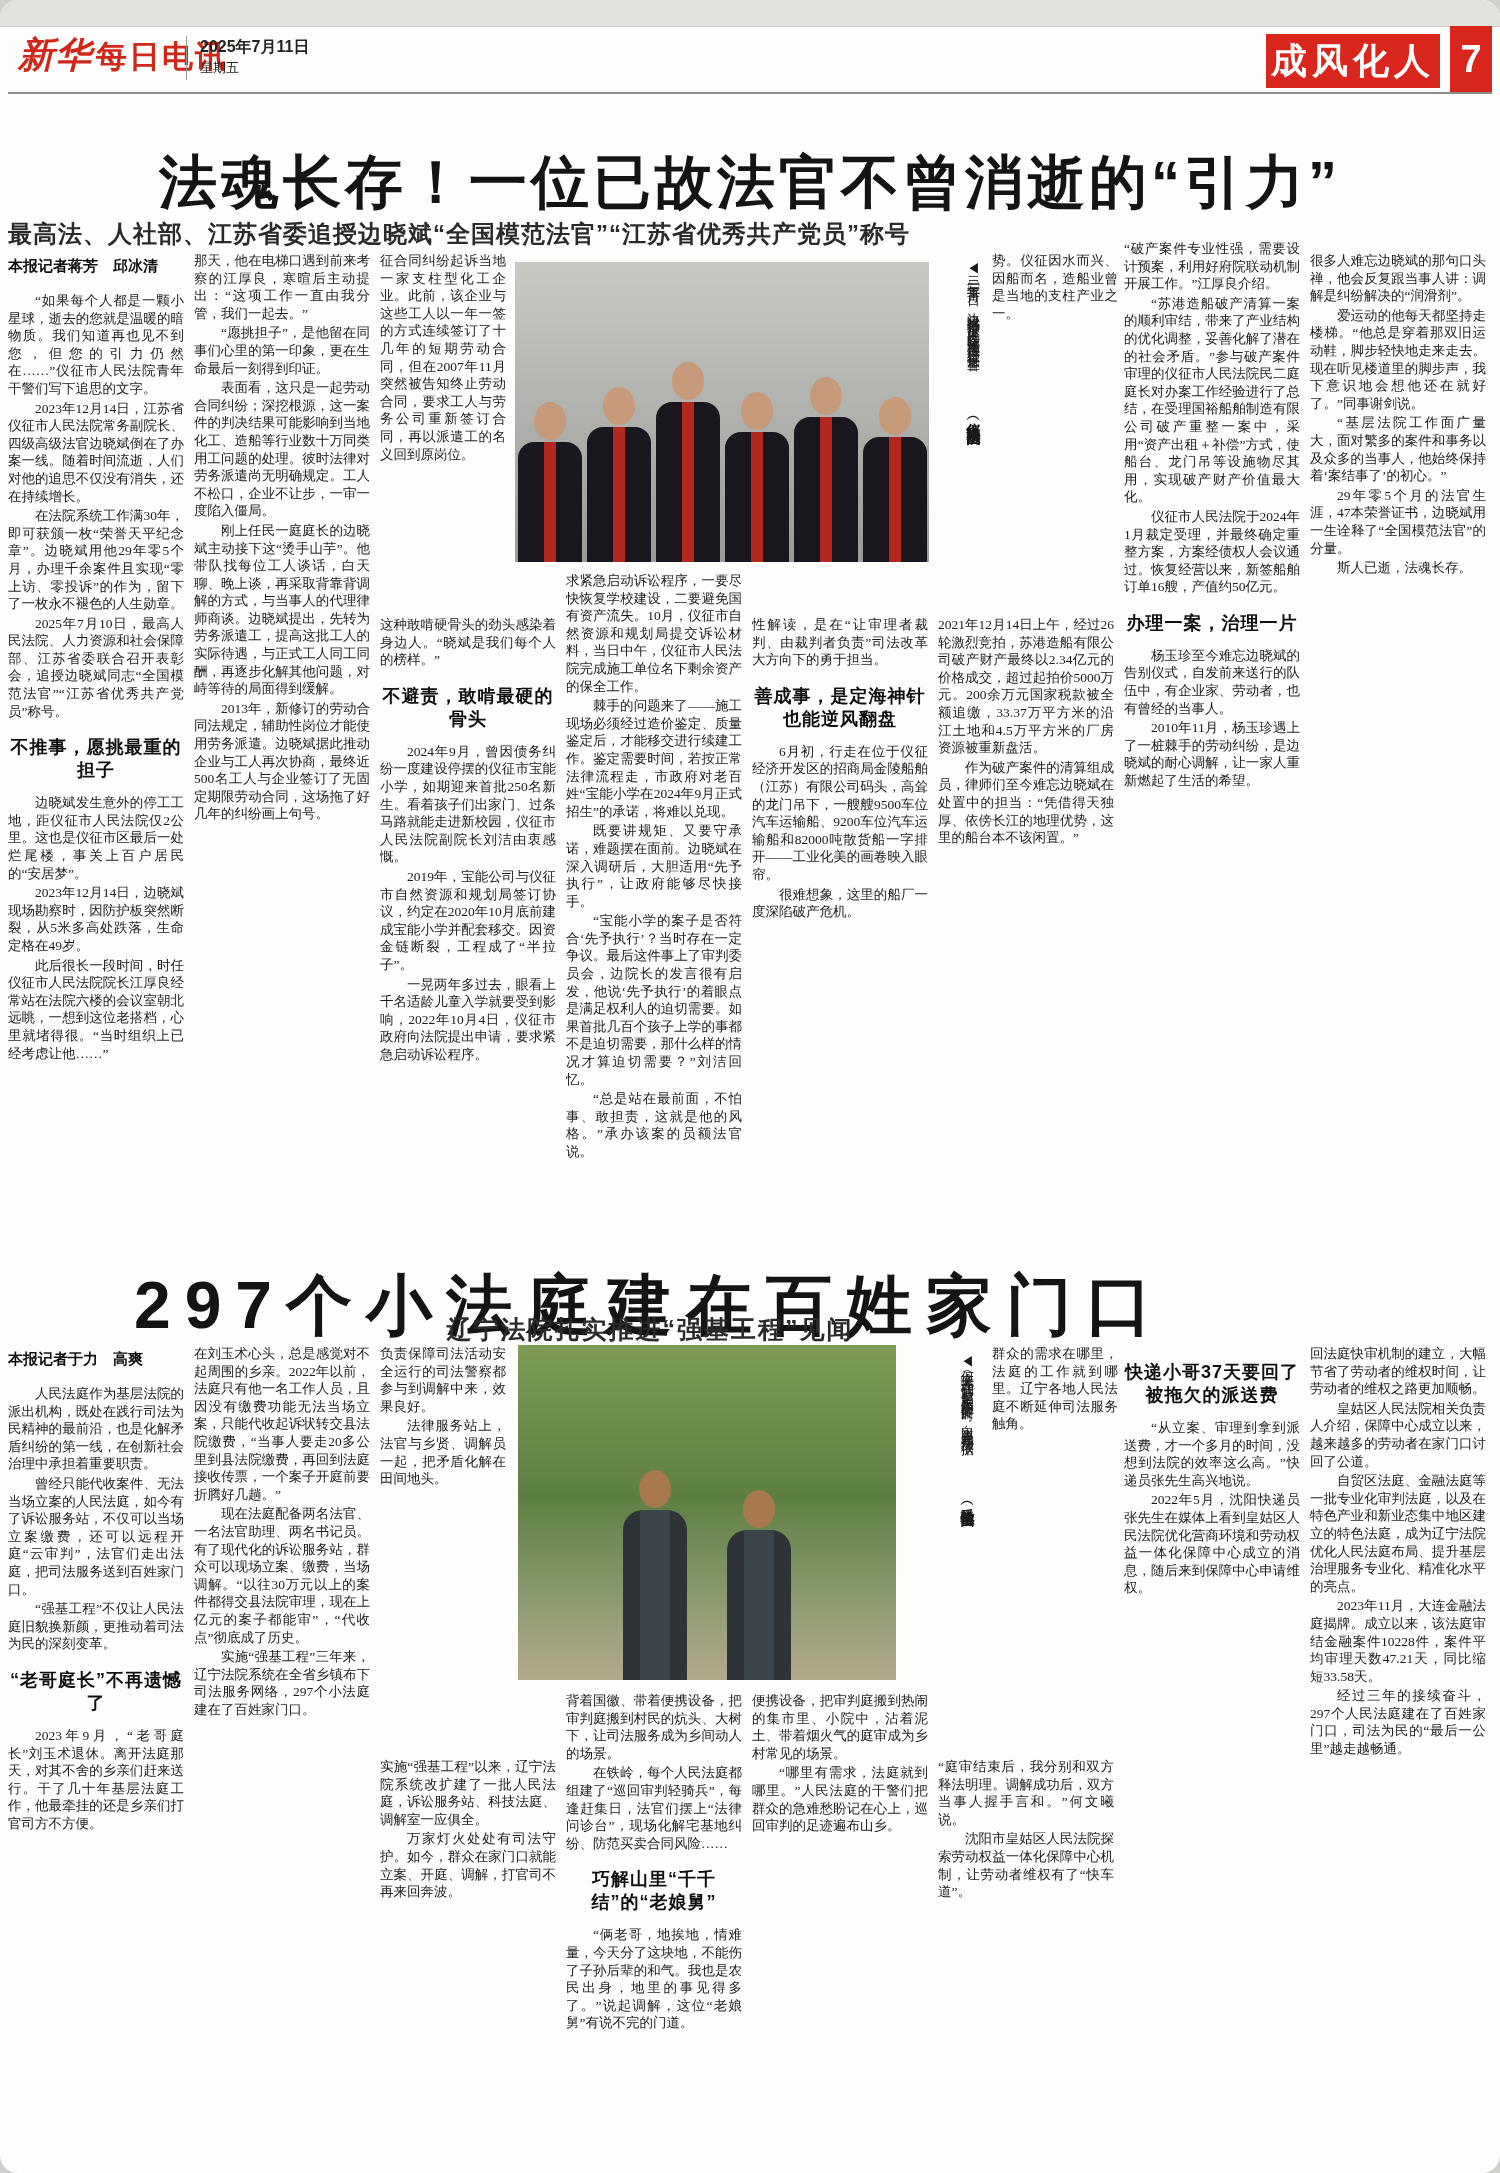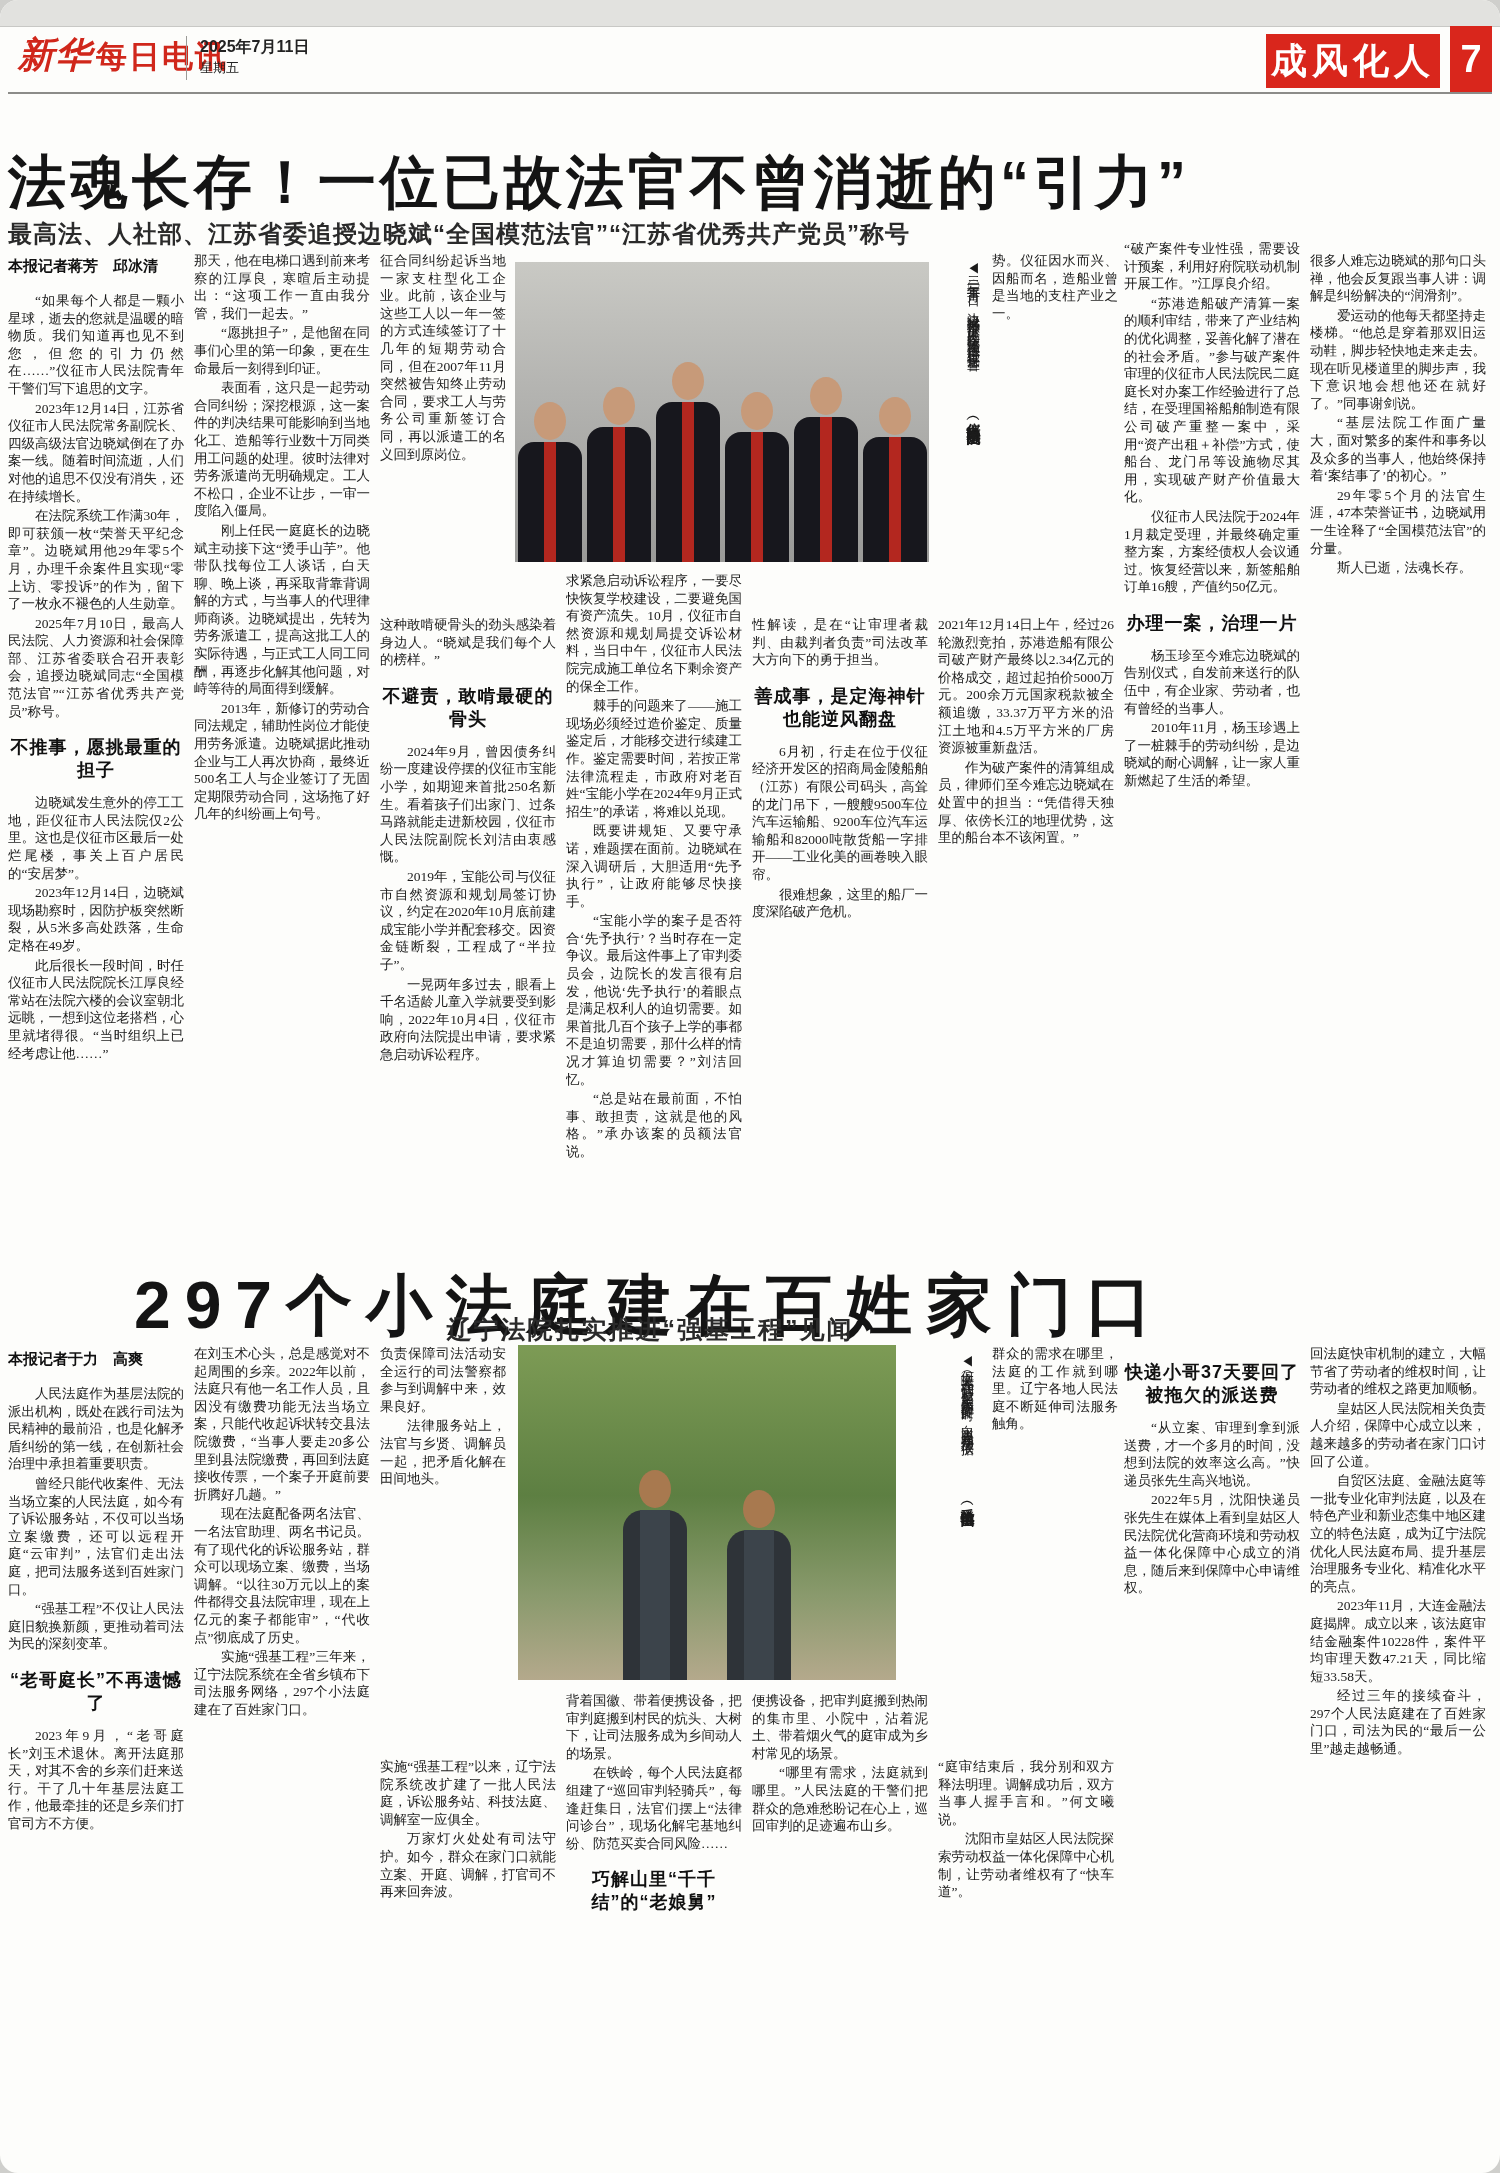--- a/index.html
+++ b/index.html
@@ -14,21 +14,21 @@
   .datebox{position:absolute;left:200px;top:36px;color:#222;font-family:"Liberation Sans",sans-serif;}
   .date-main{font-weight:bold;font-size:16px;line-height:22px;}
   .date-week{font-size:13px;line-height:20px;}
   .section-box{position:absolute;left:1266px;top:34px;width:174px;height:54px;background:#d9261c;
                color:#fff;display:flex;align-items:center;justify-content:center;
                font:bold 36px/1 "Liberation Sans",sans-serif;letter-spacing:5px;}
   .pagenum-box{position:absolute;left:1450px;top:26px;width:42px;height:66px;background:#d9261c;color:#fff;
                display:flex;align-items:center;justify-content:center;font:bold 38px/1 "Liberation Sans",sans-serif;}
   .mast-rule{position:absolute;left:8px;top:92px;width:1484px;height:2px;background:#8c8c89;}
   
-  .a1-headline{position:absolute;left:8px;top:108px;width:1484px;text-align:left;color:#141414;
+  .a1-headline{position:absolute;left:8px;top:108px;width:1484px;text-align:center;color:#141414;
                font:bold 58px/1.2 "Liberation Sans",sans-serif;letter-spacing:4px;}
   .a1-deck{position:absolute;left:8px;top:198px;width:1484px;color:#2a2a2a;
            font:bold 24px/1.3 "Liberation Sans",sans-serif;letter-spacing:1px;}
   .a2-headline{position:absolute;left:8px;top:1225px;width:1284px;text-align:center;color:#141414;
                font:bold 66px/1.1 "Liberation Sans",sans-serif;letter-spacing:14px;}
   .a2-deck{position:absolute;left:8px;top:1292px;width:1284px;text-align:center;color:#2a2a2a;
            font:bold 25px/1.3 "Liberation Sans",sans-serif;letter-spacing:2px;}
   
   .col{position:absolute;width:176px;overflow:hidden;}
   .col.narrow{width:126px;}
@@ -215,20 +215,21 @@
         <p class="para">法律服务站上，法官与乡贤、调解员一起，把矛盾化解在田间地头。</p>
       </div>
     <div class="col" style="left:380px;top:1758px;height:402px;">
         <p class="para nc">实施“强基工程”以来，辽宁法院系统改扩建了一批人民法庭，诉讼服务站、科技法庭、调解室一应俱全。</p>
         <p class="para">万家灯火处处有司法守护。如今，群众在家门口就能立案、开庭、调解，打官司不再来回奔波。</p>
       </div>
     <div class="col" style="left:566px;top:1692px;height:468px;">
         <p class="para nc">背着国徽、带着便携设备，把审判庭搬到村民的炕头、大树下，让司法服务成为乡间动人的场景。</p>
         <p class="para">在铁岭，每个人民法庭都组建了“巡回审判轻骑兵”，每逢赶集日，法官们摆上“法律问诊台”，现场化解宅基地纠纷、防范买卖合同风险……</p>
         <h3 class="colsub">巧解山里“千千结”的“老娘舅”</h3>
+        <p class="para">“俩老哥，地挨地，情难量，今天分了这块地，不能伤了子孙后辈的和气。我也是农民出身，地里的事见得多了。”说起调解，这位“老娘舅”有说不完的门道。</p>
       </div>
     <div class="col" style="left:752px;top:1692px;height:468px;">
         <p class="para nc">便携设备，把审判庭搬到热闹的集市里、小院中，沾着泥土、带着烟火气的庭审成为乡村常见的场景。</p>
         <p class="para">“哪里有需求，法庭就到哪里。”人民法庭的干警们把群众的急难愁盼记在心上，巡回审判的足迹遍布山乡。</p>
       </div>
     <div class="col narrow" style="left:992px;top:1345px;height:400px;">
         <p class="para nc">群众的需求在哪里，法庭的工作就到哪里。辽宁各地人民法庭不断延伸司法服务触角。</p>
       </div>
     <div class="col" style="left:938px;top:1758px;height:402px;">
         <p class="para nc">“庭审结束后，我分别和双方释法明理。调解成功后，双方当事人握手言和。”何文曦说。</p>

